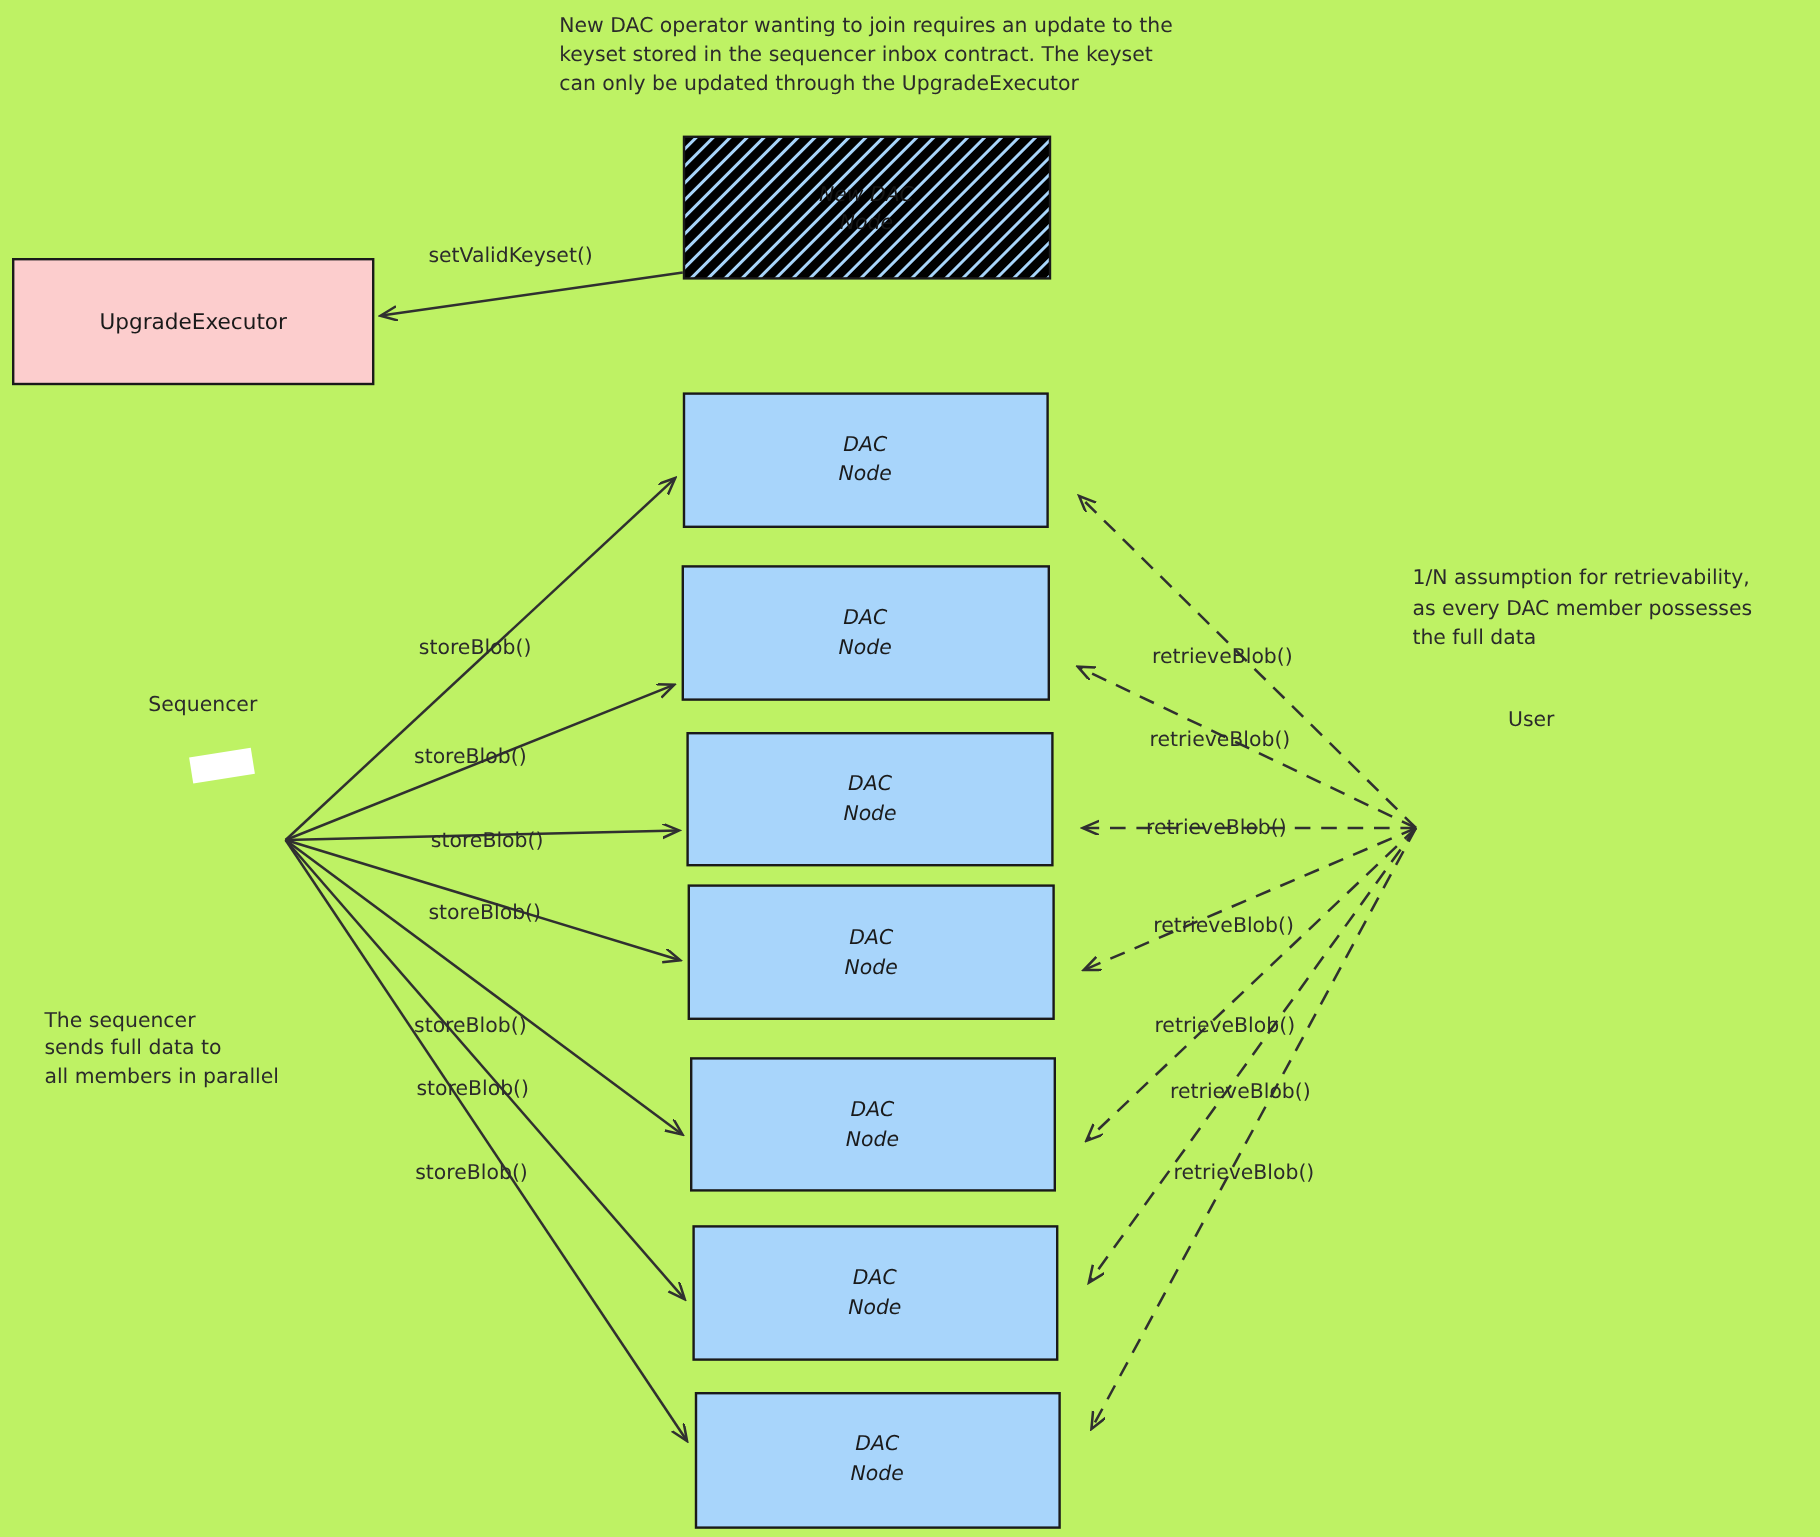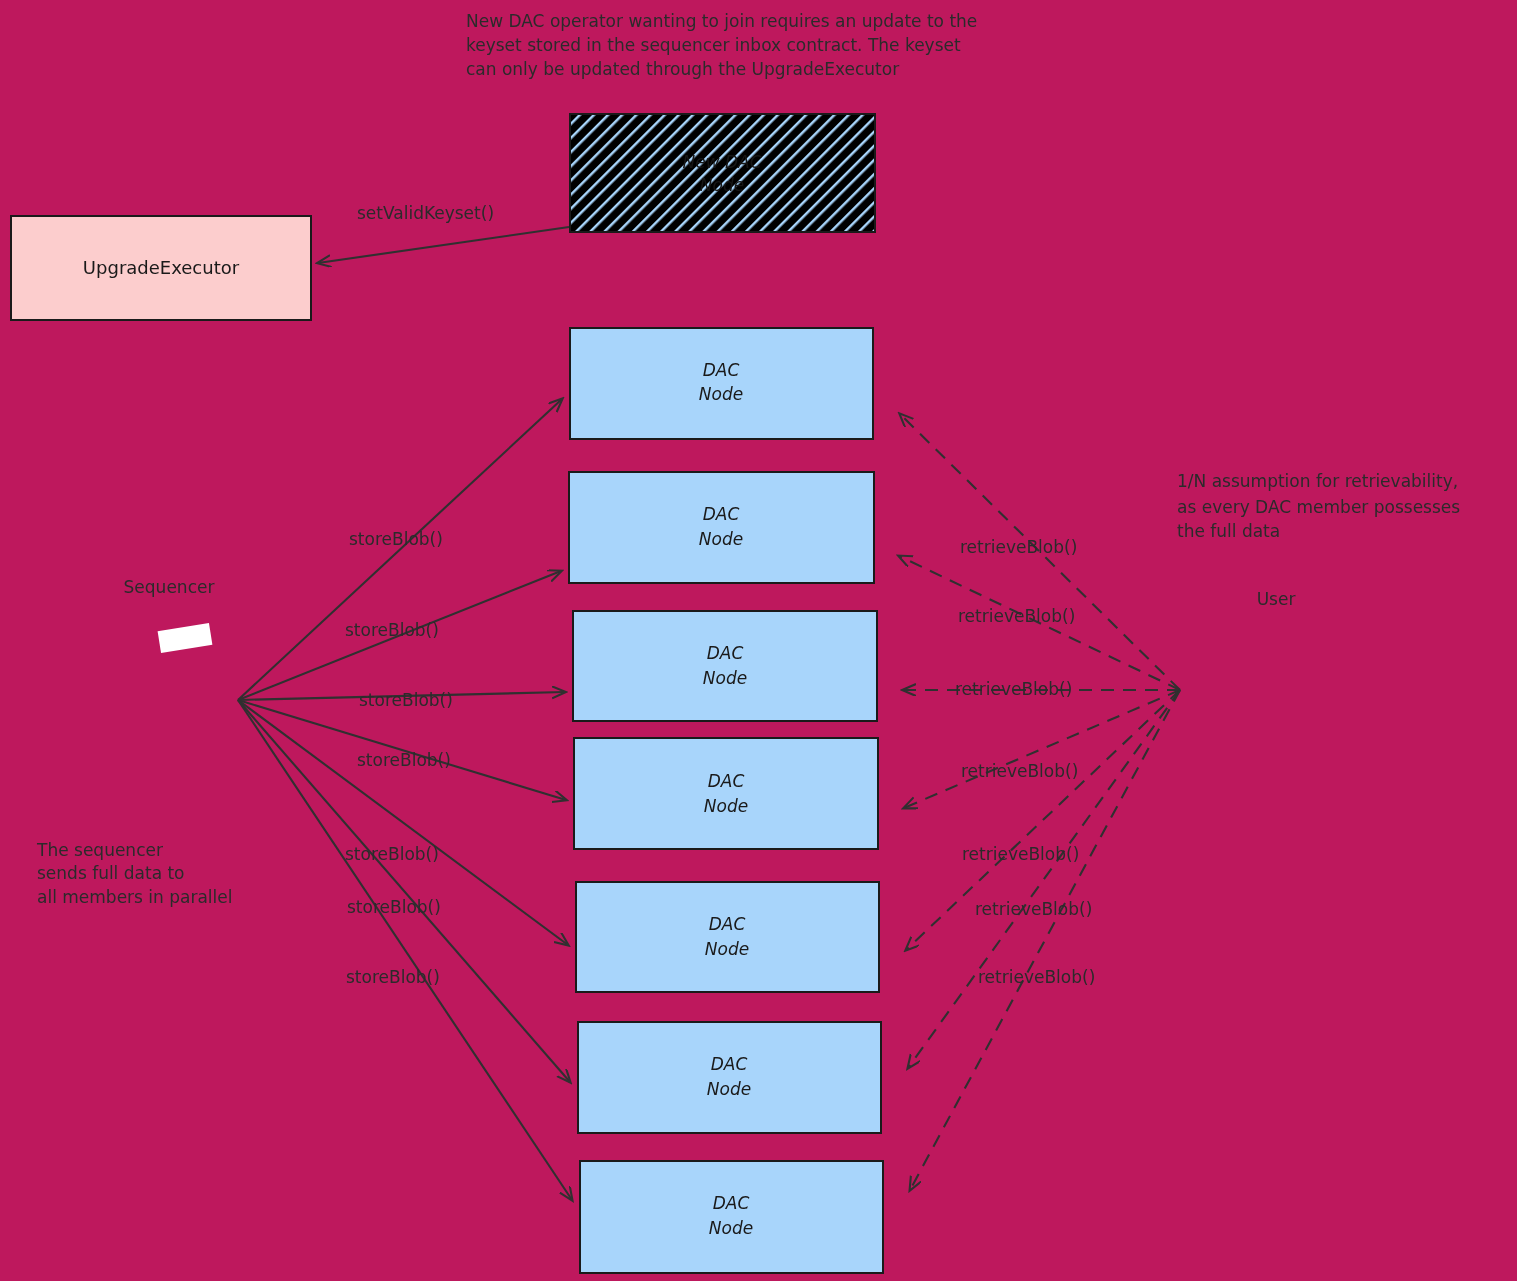--- a/index.html
+++ b/index.html
@@ -1,18 +1,18 @@
 <!DOCTYPE html>
 <html><head>
 <meta charset="utf-8">
 <style>
   html,body{margin:0;padding:0;background:#000;}
   body{width:1517px;height:1281px;overflow:hidden;
        font-family:"DejaVu Sans", sans-serif;}
-  #stage{position:relative;width:1517px;height:1281px;background:#be185d;}
+  #stage{position:relative;width:1517px;height:1281px;background:#bef264;}
   svg{position:absolute;top:0;left:0;width:1517px;height:1281px;}
   .nodeLabel{
     font-family:"DejaVu Sans", sans-serif;
     font-style:italic;
     font-size:17px;
     fill:#1a1a1a;
     text-anchor:middle;
     dominant-baseline:middle;
   }
   .boxLabel{

